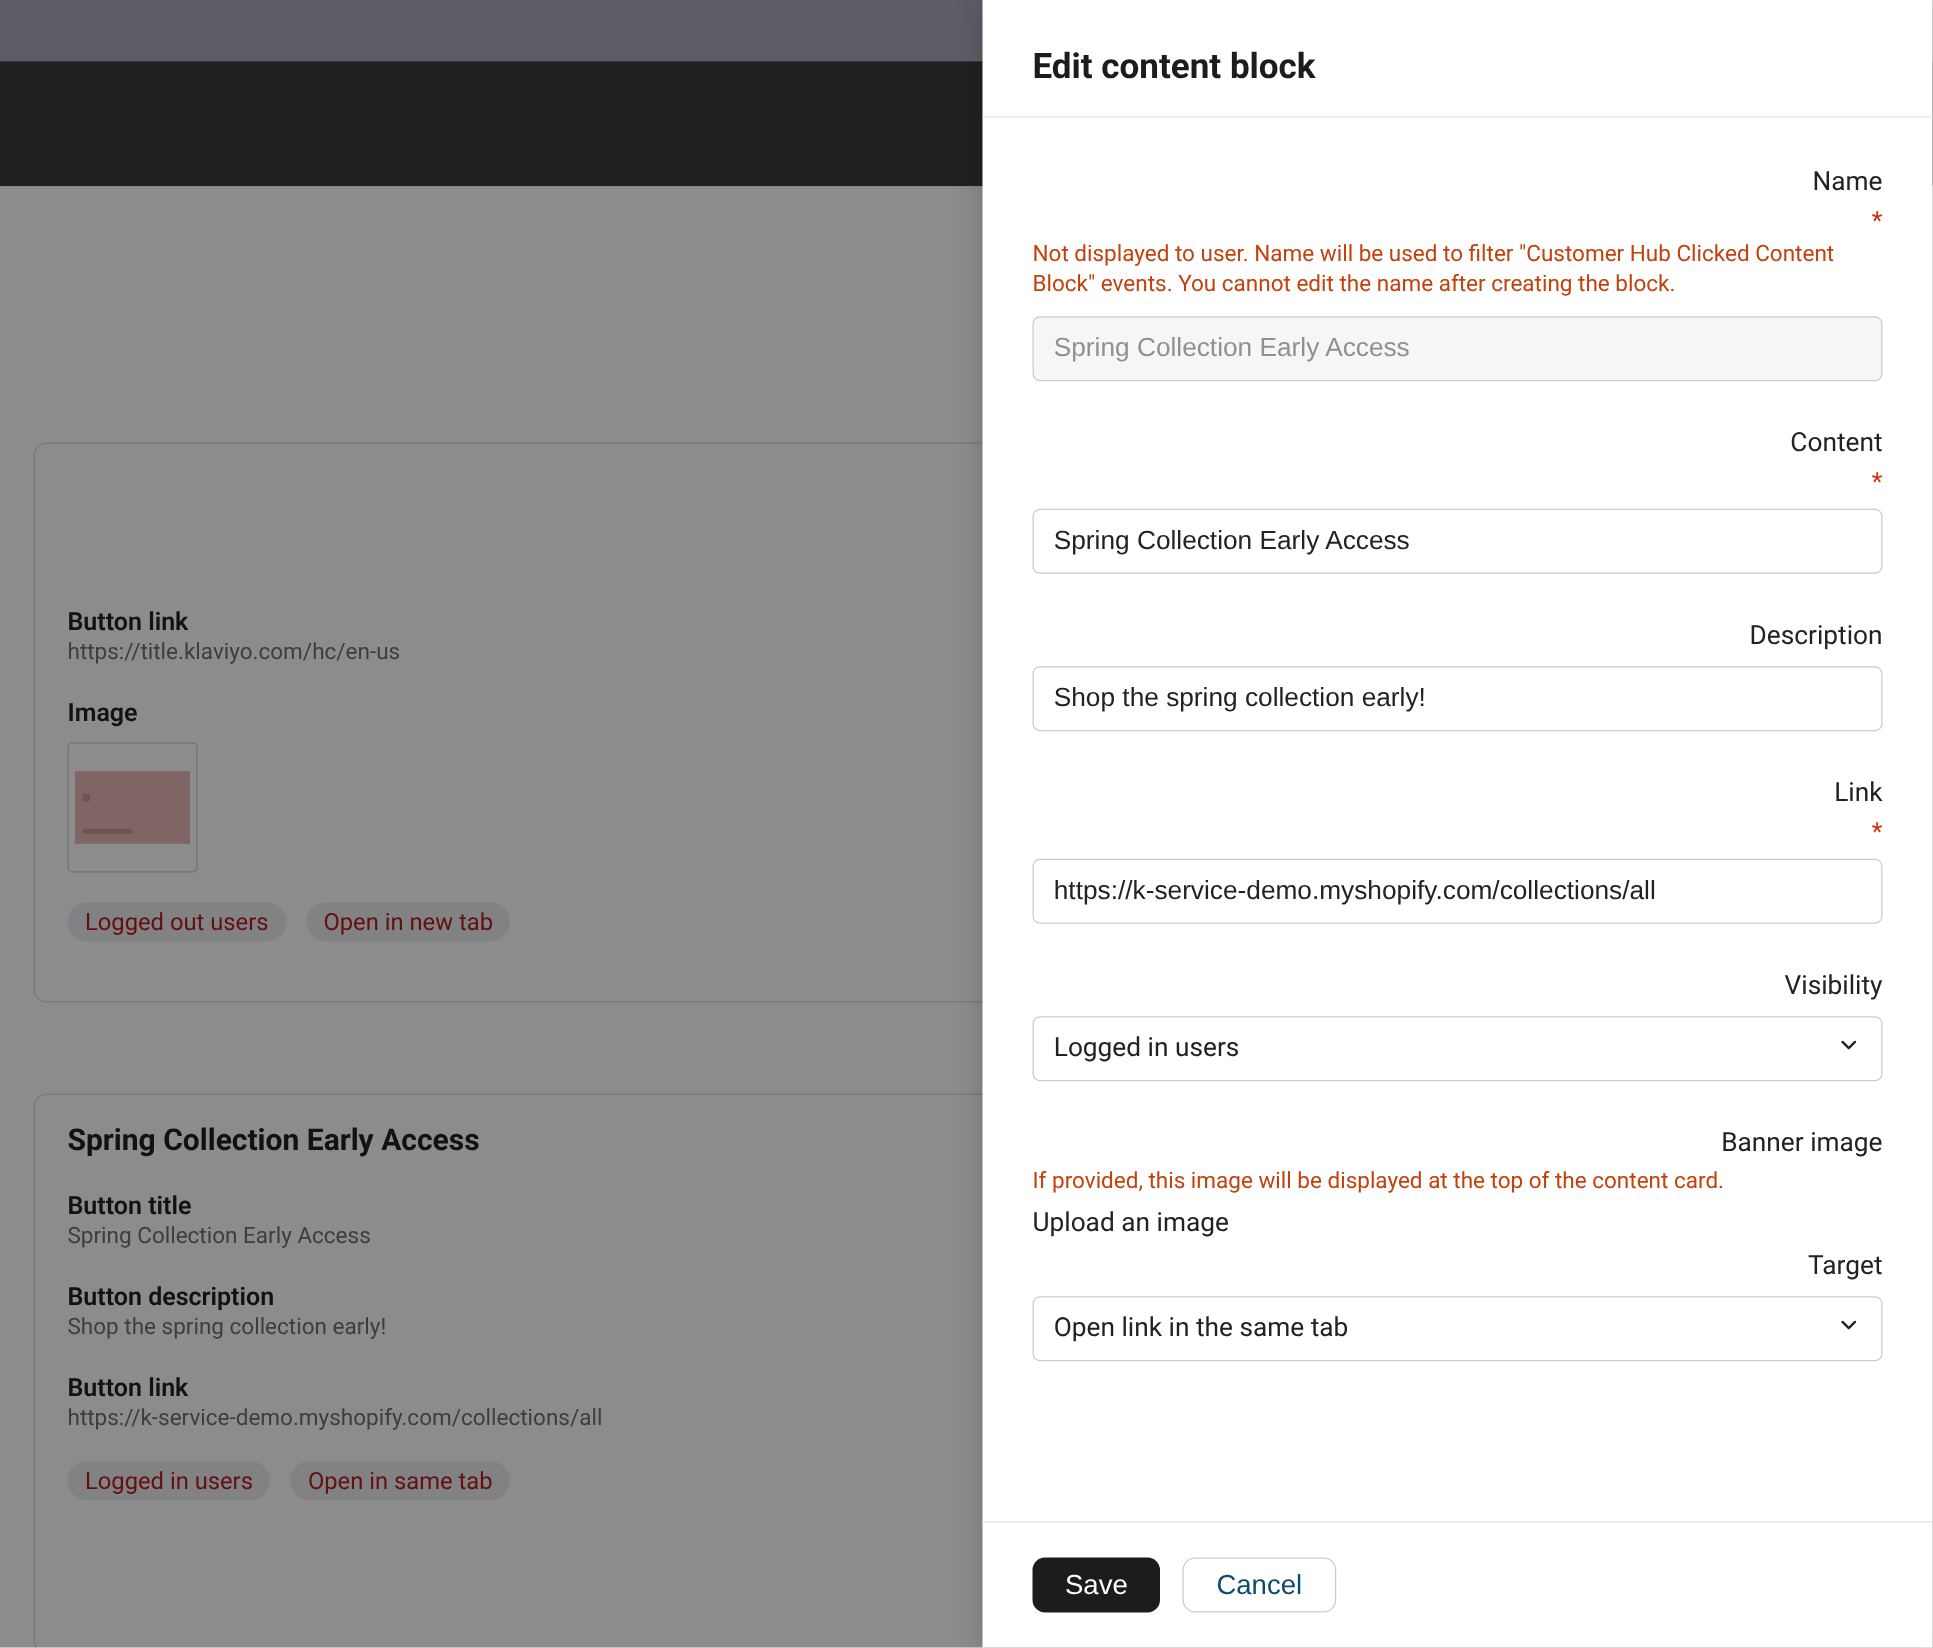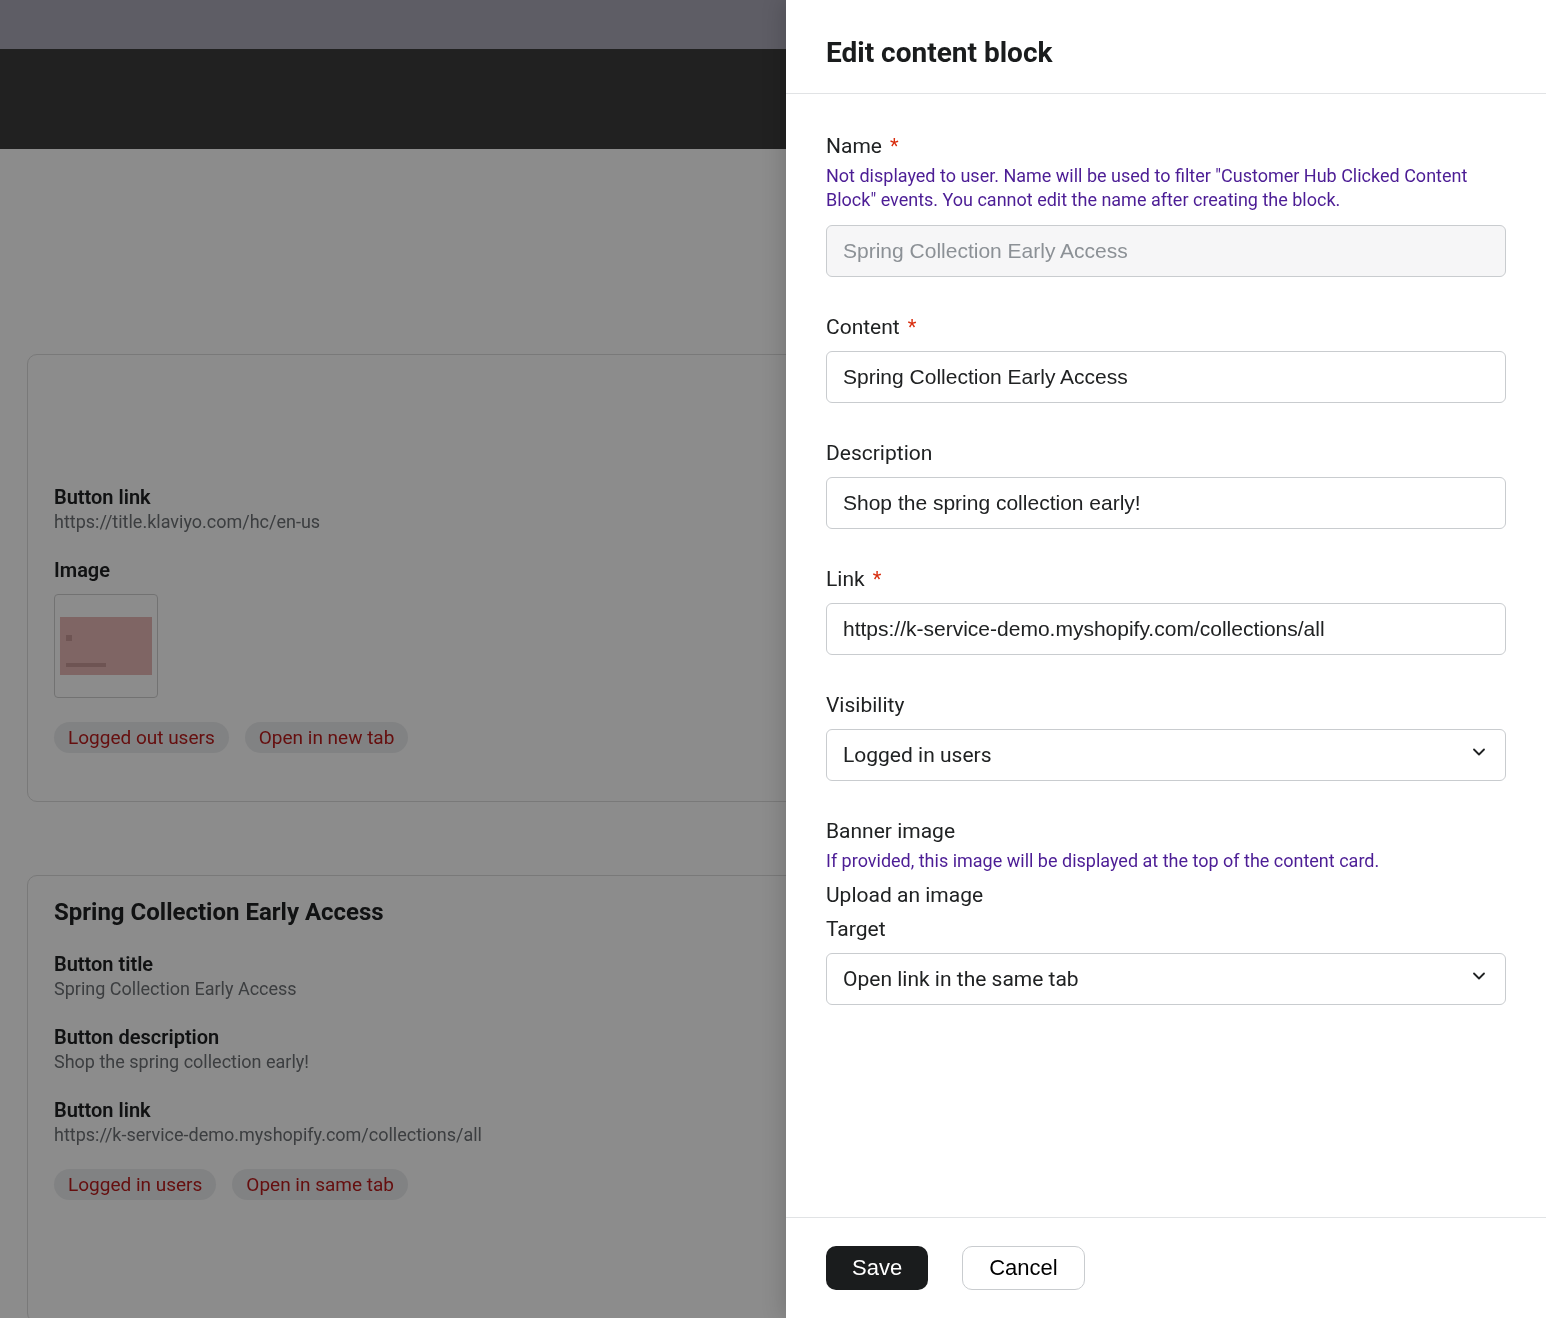--- a/index.html
+++ b/index.html
@@ -24,32 +24,32 @@
   .img-thumb-inner::after { content: ""; position: absolute; left: 6px; bottom: 8px; width: 40px; height: 4px; background: #c99a98; }
   .img-thumb-inner::before { content: ""; position: absolute; left: 6px; top: 18px; width: 6px; height: 6px; background: #c99a98; }
 
   .panel { position: absolute; right: 0; top: 0; width: 760px; height: 1318px; background: #fff; display: flex; flex-direction: column; box-shadow: -4px 0 20px rgba(0,0,0,0.15); }
   .panel-head { padding: 36px 40px 24px 40px; border-bottom: 1px solid #e1e3e5; }
   .panel-title { font-size: 28px; font-weight: 700; color: #1a1c1d; }
   .panel-body { flex: 1; overflow-y: auto; padding: 40px 40px 10px 40px; border-bottom: 1px solid #e1e3e5; }
   .panel-foot { padding: 28px 40px; display: flex; gap: 18px; align-items: center; }
 
   .field { margin-bottom: 38px; }
-  .field-label { font-size: 21px; color: #202223; display: flex; align-items: center; gap: 8px; }
+  .field-label { font-size: 21px; color: #202223; display: flex; align-items: flex-end; gap: 8px; flex-direction: column; }
   .req { color: #d82c0d; font-size: 20px; line-height: 1; }
-  .field-help { font-size: 18px; color: #4c1d95; margin-top: 6px; line-height: 1.35; }
+  .field-help { font-size: 18px; color: #c2410c; margin-top: 6px; line-height: 1.35; }
   .field input[type=text], .field .select { width: 100%; margin-top: 12px; height: 52px; border: 1px solid #c9cccf; border-radius: 6px; font-size: 21px; padding: 0 16px; color: #202223; background: #fff; }
   .field input[disabled] { background: #f6f6f7; color: #8c9196; }
   .select { display: flex; align-items: center; justify-content: space-between; cursor: pointer; }
   .select svg { width: 20px; height: 20px; flex-shrink: 0; }
   .upload-label { font-size: 21px; color: #202223; margin-top: 10px; }
 
   .btn { height: 44px; padding: 0 26px; border-radius: 10px; font-size: 22px; cursor: pointer; display: inline-flex; align-items: center; justify-content: center; }
   .btn-primary { background: #1a1c1d; color: #fff; border: none; }
-  .btn-secondary { background: #fff; color: #000000; border: 1px solid #c9cccf; margin-left: 16px; }
+  .btn-secondary { background: #fff; color: #0c4a6e; border: 1px solid #c9cccf; }
 </style>
 </head>
 <body>
 
 <div class="bg-top"></div>
 <div class="bg-dark"></div>
 <div class="bg-body">
 
   <div class="card card-top">
     <div style="height:82px"></div>

